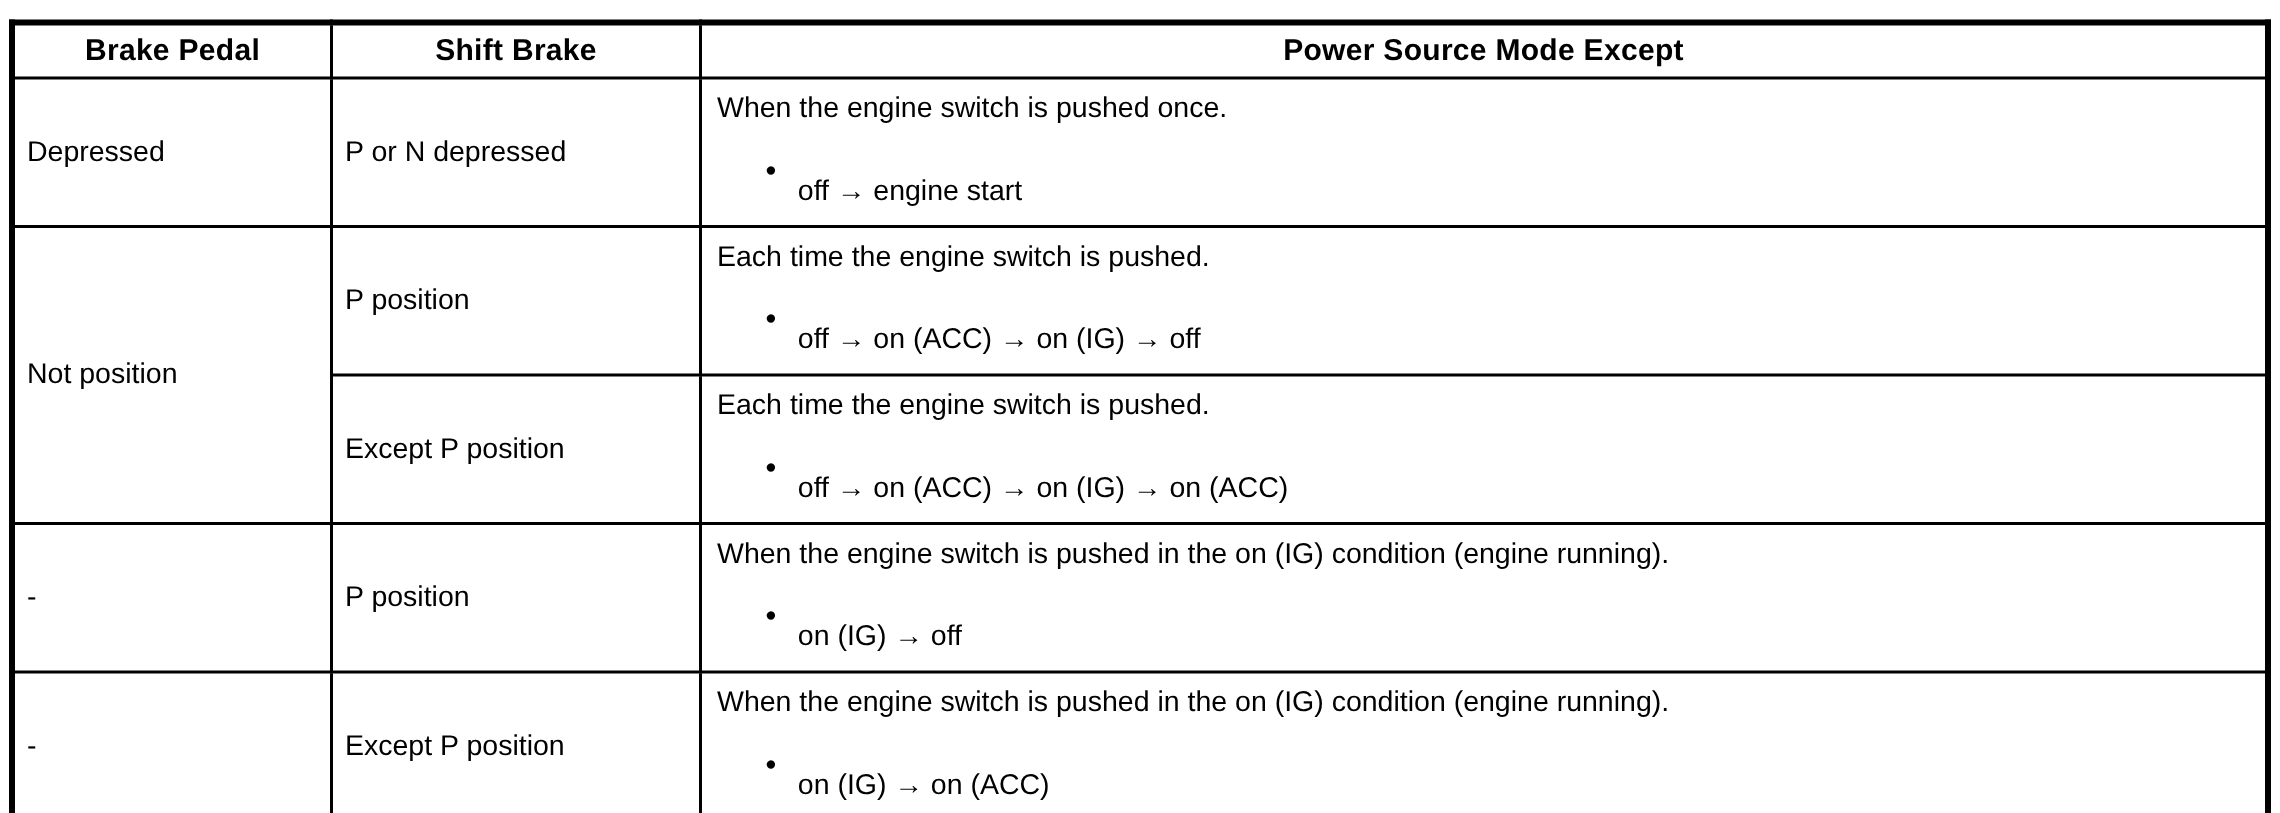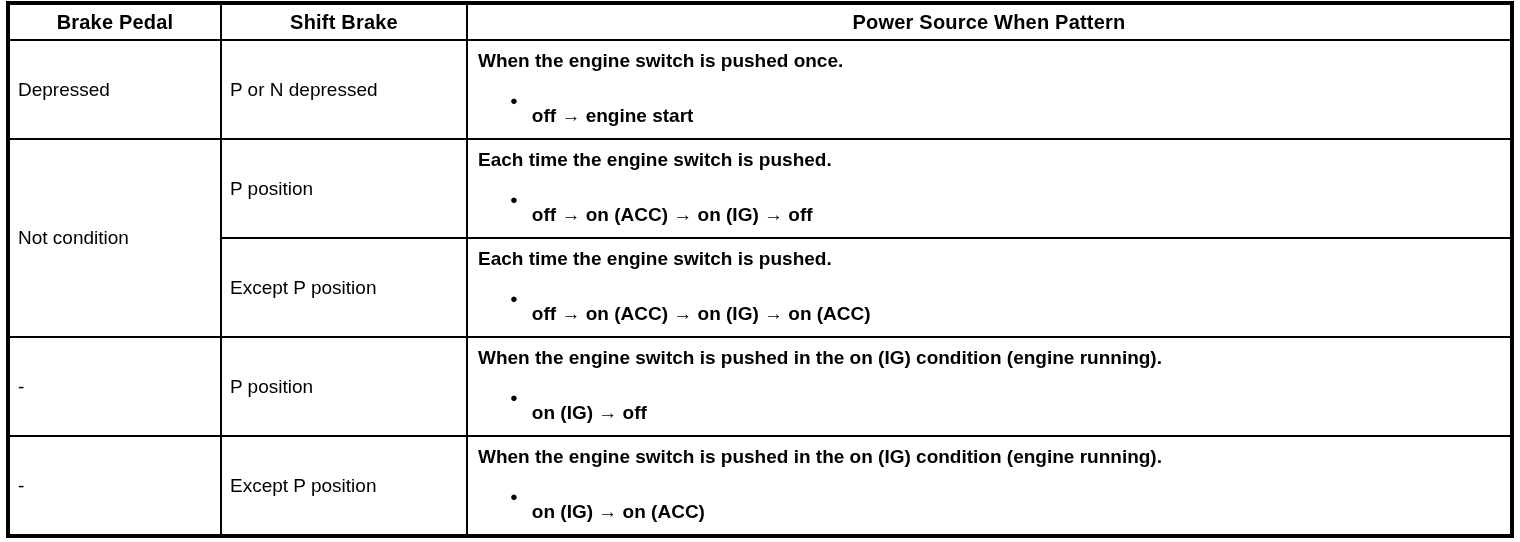--- a/index.html
+++ b/index.html
@@ -6,21 +6,21 @@
   html, body {
     margin: 0;
     padding: 0;
     background: #ffffff;
     font-family: "Liberation Sans", "DejaVu Sans", sans-serif;
     color: #000000;
   }
   .page {
     width: 1520px;
     height: 542px;
-    padding: 1px 6px 5px 6px;
+    padding: 13px 6px 5px 6px;
     background: #ffffff;
   }
   table.spec-table {
     border-collapse: collapse;
     width: 100%;
     height: 100%;
     table-layout: fixed;
     background: #ffffff;
   }
   table.spec-table, .spec-table th, .spec-table td {
@@ -44,21 +44,20 @@
   }
   .spec-table td {
     font-size: 19px;
     vertical-align: middle;
     padding: 4px 6px 4px 8px;
     text-align: left;
   }
   td.pattern-cell {
     vertical-align: top;
     padding: 0;
-    font-weight: bold;
   }
   .pattern-inner {
     display: flex;
     flex-direction: column;
     justify-content: space-between;
     height: 97px;
     padding: 8px 8px 17px 10px;
   }
   .pattern-condition {
     line-height: 1.25;
@@ -86,39 +85,39 @@
   <table class="spec-table">
     <colgroup>
       <col class="col-brake">
       <col class="col-shift">
       <col class="col-pattern">
     </colgroup>
     <thead>
       <tr>
         <th>Brake Pedal</th>
         <th>Shift Brake</th>
-        <th>Power Source When Pattern</th>
+        <th>Power Source Mode Except</th>
       </tr>
     </thead>
     <tbody>
       <tr>
         <td>Depressed</td>
         <td>P or N depressed</td>
         <td class="pattern-cell">
           <div class="pattern-inner">
             <div class="pattern-condition">When the engine switch is pushed once.</div>
             <div class="pattern-bullet-row">
               <span class="bullet-glyph">●</span>
               <span class="sequence-text">off → engine start</span>
             </div>
           </div>
         </td>
       </tr>
       <tr>
-        <td rowspan="2">Not condition</td>
+        <td rowspan="2">Not position</td>
         <td>P position</td>
         <td class="pattern-cell">
           <div class="pattern-inner">
             <div class="pattern-condition">Each time the engine switch is pushed.</div>
             <div class="pattern-bullet-row">
               <span class="bullet-glyph">●</span>
               <span class="sequence-text">off → on (ACC) → on (IG) → off</span>
             </div>
           </div>
         </td>

